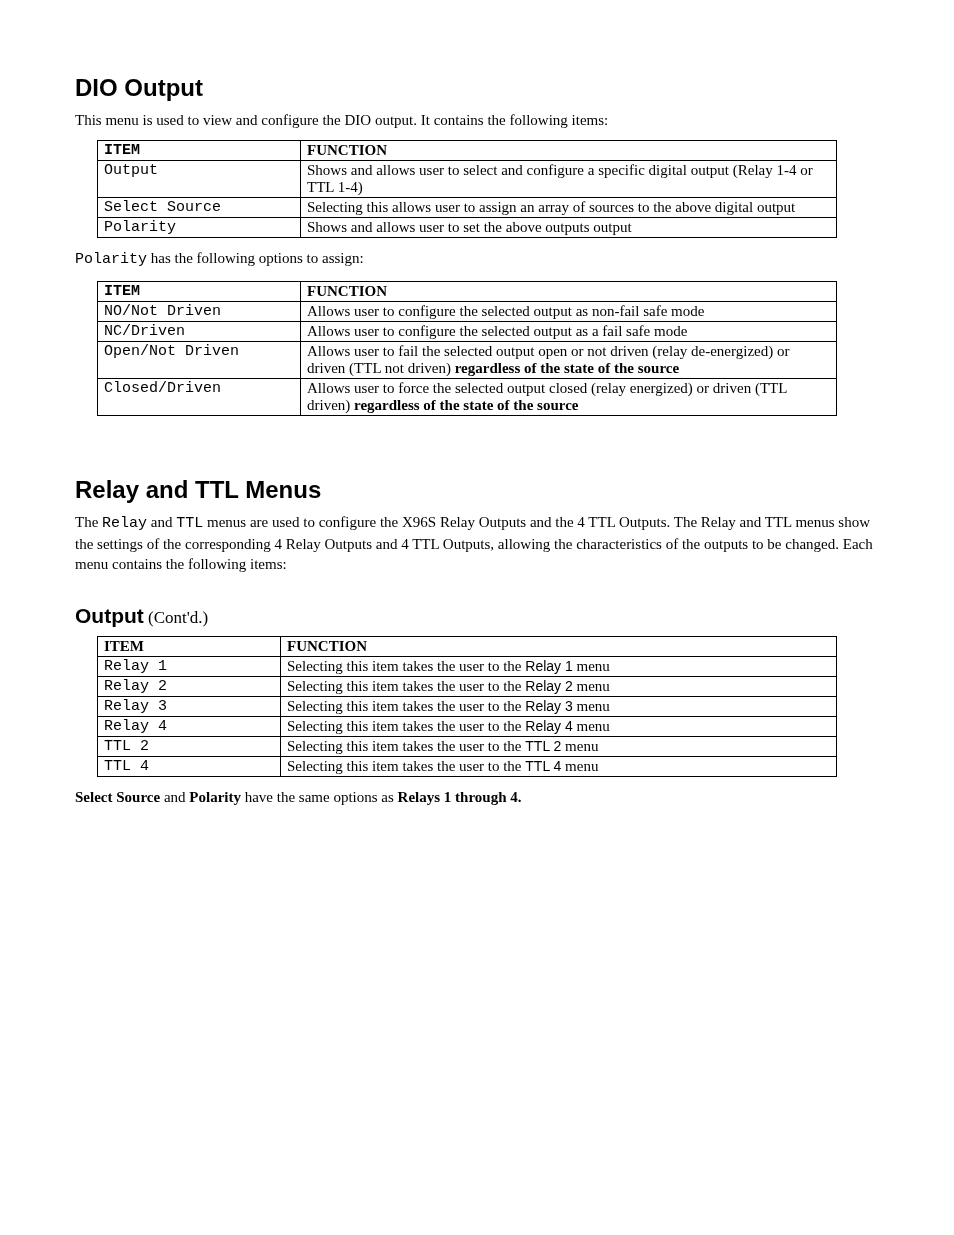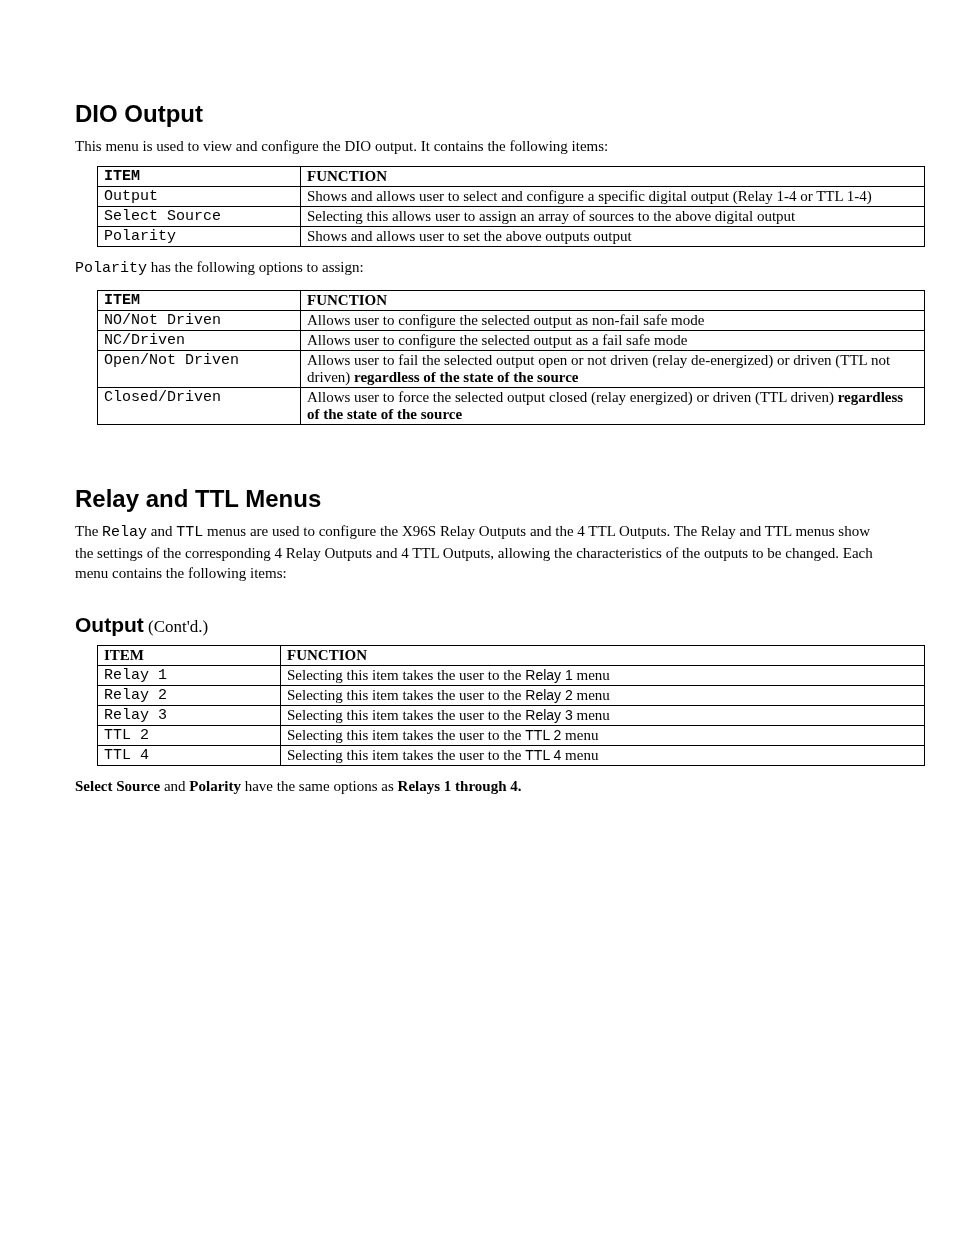--- a/index.html
+++ b/index.html
@@ -12,38 +12,38 @@
     width: 954px;
     box-sizing: border-box;
   }
   h2.section {
     font-family: Arial, Helvetica, sans-serif;
     font-weight: bold;
     font-size: 24px;
     margin: 60px 0 8px 0;
   }
   h2.section.first {
-    margin-top: 70px;
+    margin-top: 44px;
   }
   h2.subsection {
     font-family: Arial, Helvetica, sans-serif;
     font-weight: bold;
     font-size: 21px;
     margin: 30px 0 8px 0;
   }
   h2.subsection .contd {
     font-family: "Times New Roman", Times, serif;
     font-weight: normal;
     font-size: 17px;
   }
   p { margin: 6px 0 10px 0; line-height: 1.35; }
   .mono { font-family: "Courier New", Courier, monospace; }
   table {
     border-collapse: collapse;
-    width: 828px;
+    width: 740px;
     margin: 8px 0 10px 22px;
   }
   td, th {
     border: 1px solid #000;
     padding: 1px 6px;
     text-align: left;
     vertical-align: top;
     font-size: 15px;
     font-weight: normal;
   }
@@ -132,20 +132,24 @@
   </tr>
   <tr>
     <td class="mono">Relay 2</td>
     <td><span>Selecting this item takes the user to the </span><span class="sans">Relay 2</span><span> menu</span></td>
   </tr>
   <tr>
     <td class="mono">Relay 3</td>
     <td><span>Selecting this item takes the user to the </span><span class="sans">Relay 3</span><span> menu</span></td>
   </tr>
   <tr>
+    <td class="mono">Relay 4</td>
+    <td><span>Selecting this item takes the user to the </span><span class="sans">Relay 4</span><span> menu</span></td>
+  </tr>
+  <tr>
     <td class="mono">TTL 2</td>
     <td><span>Selecting this item takes the user to the </span><span class="sans">TTL 2</span><span> menu</span></td>
   </tr>
   <tr>
     <td class="mono">TTL 4</td>
     <td><span>Selecting this item takes the user to the </span><span class="sans">TTL 4</span><span> menu</span></td>
   </tr>
 </tbody>
     </table>
 

